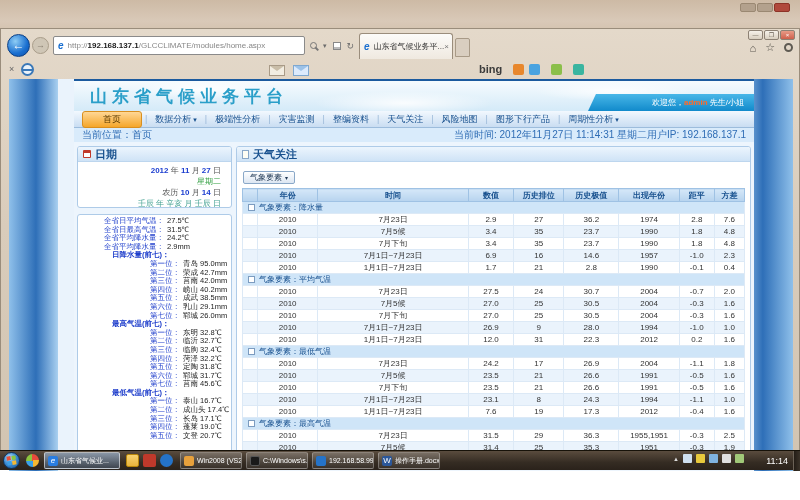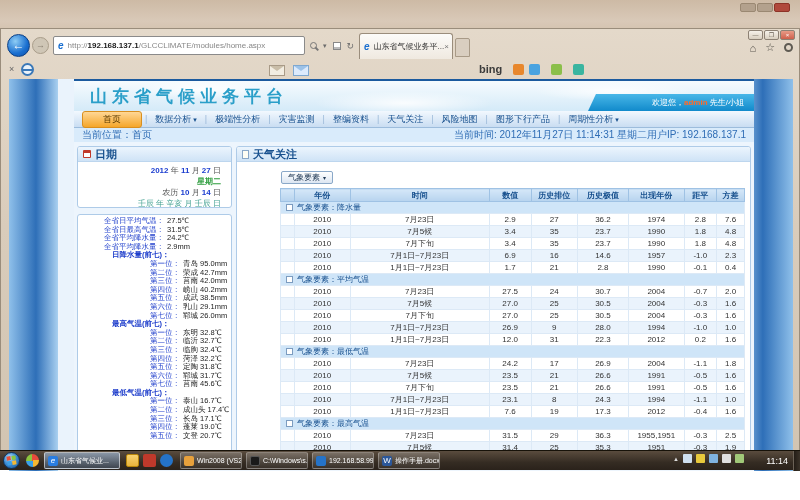--- a/index.html
+++ b/index.html
@@ -87,33 +87,33 @@
   .phead{height:15px;background:linear-gradient(180deg,#ecf5fd,#cfe3f6);border-bottom:1px solid #bdd6ee;
          display:flex;align-items:center;padding:0 5px;font-size:11px;font-weight:bold;color:#17508e;gap:4px;}
   .cal-icon{width:8px;height:8px;background:#fff;border:1px solid #c0392b;border-top:3px solid #c0392b;border-radius:1px;flex:none;}
   .doc-icon{width:7px;height:9px;background:#fffef4;border:1px solid #8aa8c8;flex:none;}
   
   .sidebar{position:absolute;left:3px;top:4px;width:155px;}
   .date-panel{height:62px;margin-bottom:6px;}
   .date-body{padding:3px 10px 3px 4px;text-align:right;font-size:8px;line-height:11px;}
   .dl-num{color:#1c3ed0;font-weight:bold;}
   .dl-u{color:#555;}
-  .dl-green{color:#2f9e3f;font-weight:bold;text-align:center;}
+  .dl-green{color:#2f9e3f;font-weight:normal;text-align:center;}
   .dl-teal{color:#3f9f8f;}
   .summary-panel{height:255px;}
   .sum-body{padding:2px 3px 4px 2px;font-size:7.5px;line-height:8.6px;}
   .srow{display:flex;white-space:nowrap;}
   .slabel{width:84px;text-align:right;color:#2140cc;flex:none;}
   .rlabel{width:100px;text-align:right;color:#2140cc;flex:none;}
   .sval{margin-left:3px;color:#222;}
   .shead{margin-left:32px;color:#2140cc;font-weight:bold;}
   
   .main{position:absolute;left:162px;top:4px;width:515px;height:318px;}
   .main .panel{height:100%;}
-  .main-body{padding:4px 5px;margin-left:38px;}
+  .main-body{padding:4px 5px;}
   .filter-btn{display:inline-flex;align-items:center;height:13px;padding:0 6px;font-size:8px;color:#223a55;
               background:linear-gradient(180deg,#ffffff,#dce6f2);border:1px solid #8aa8c8;border-radius:2px;margin:0 0 4px 1px;gap:3px;}
   table{width:100%;border-collapse:collapse;font-size:8px;table-layout:fixed;}
   th{height:13px;background:linear-gradient(180deg,#d5e7f8,#b7d3ee);color:#17508e;font-weight:bold;
      border:1px solid #9fc2e4;padding:0;overflow:hidden;white-space:nowrap;}
   td{height:11px;border:1px solid #dce9f6;text-align:center;color:#333;padding:0;line-height:11px;
      overflow:hidden;white-space:nowrap;}
   tr.group td{background:#cfe5f8;text-align:left;color:#17508e;padding-left:2px;}
   tr.odd td{background:#fff;}
   tr.even td{background:#eaf3fc;}

